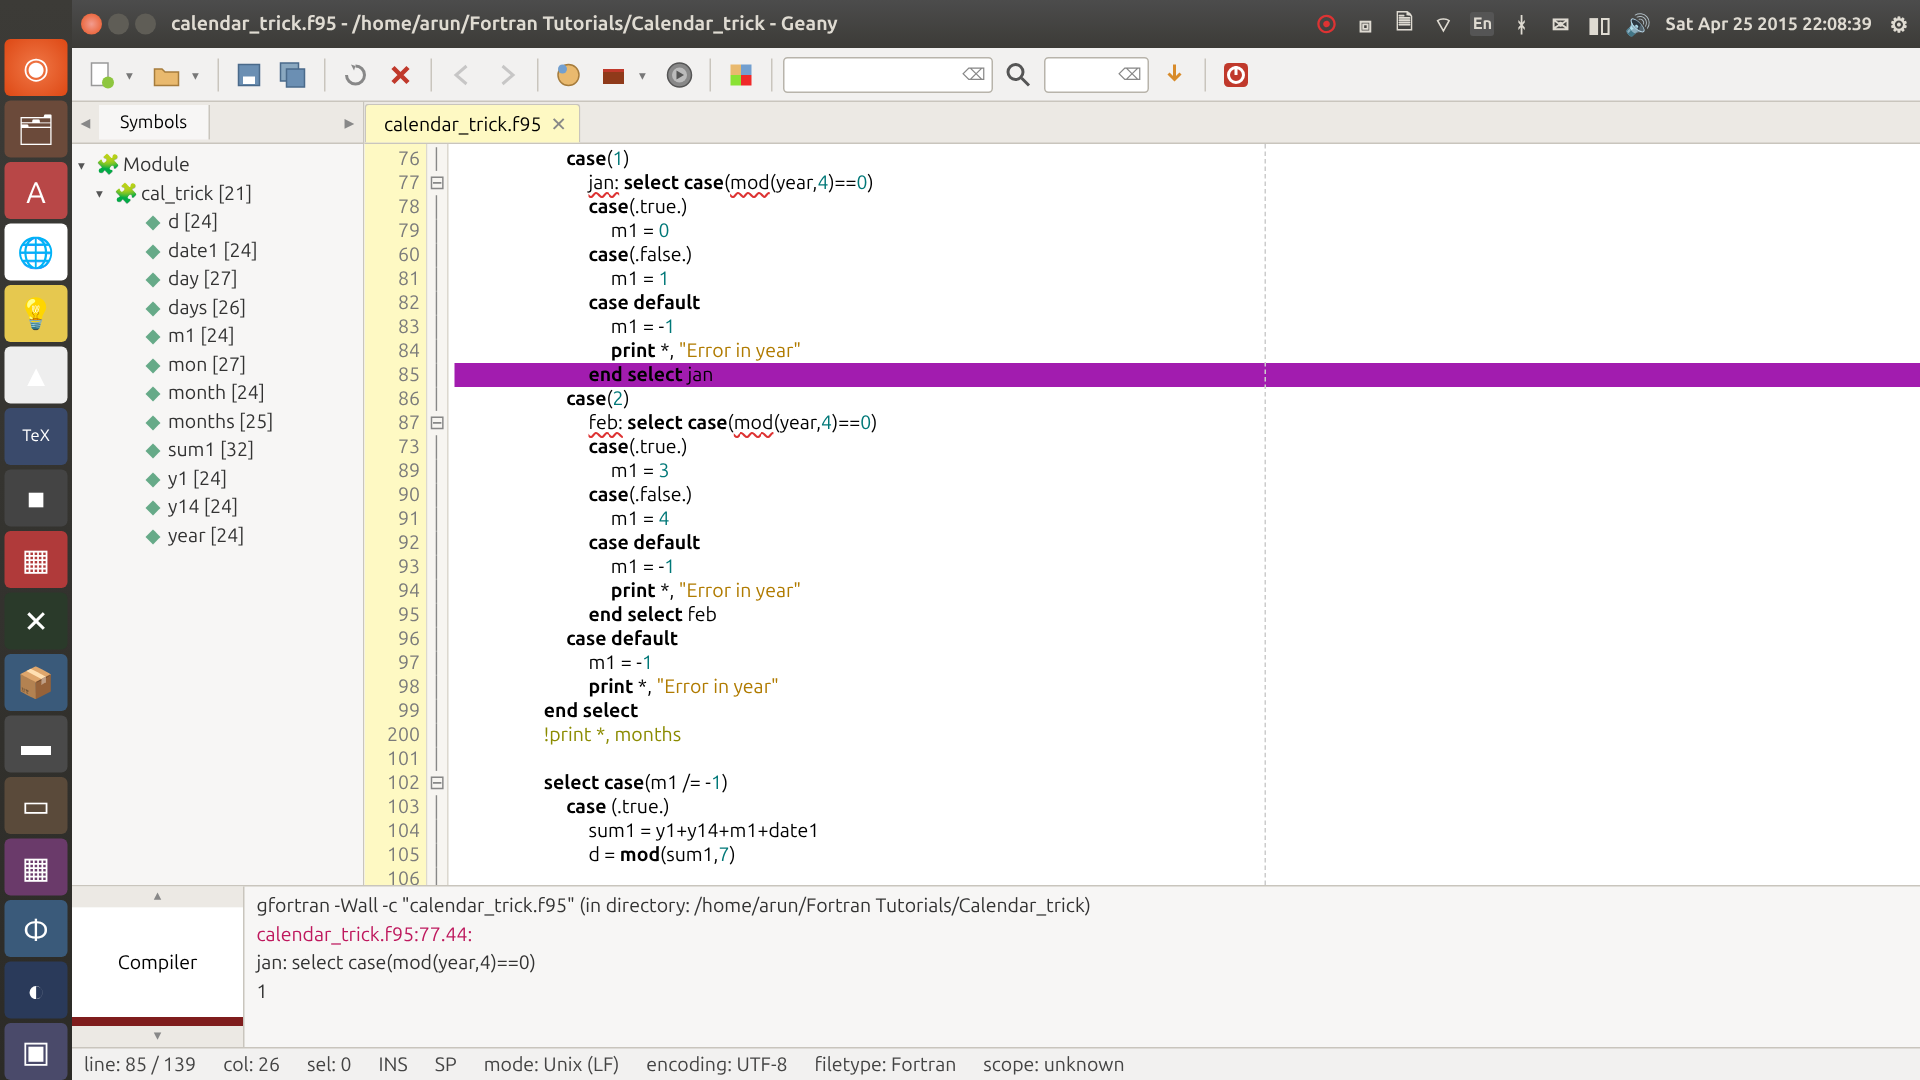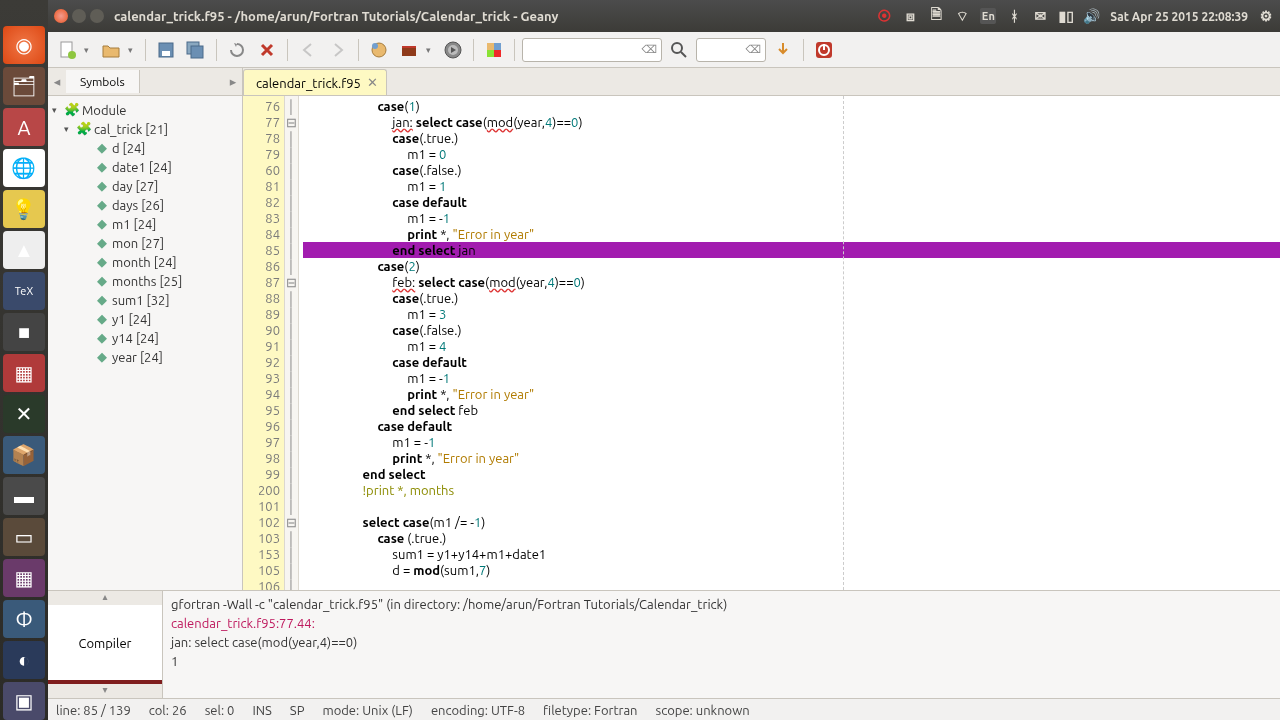--- a/index.html
+++ b/index.html
@@ -47,21 +47,21 @@
 .num { color: #007878; }
 .str { color: #b07b00; }
 .cm { color: #8b8b00; }
 .op { color: #000; }
 .fn { color: #000; text-decoration: underline wavy #d33; text-decoration-skip-ink: none; }
 .margin-line { position: absolute; left: 0; top: 0; bottom: 0; border-left: 1px dashed #ccc; }
 .editor-rel { position: relative; flex: 1; display: flex; min-height: 0; }
 .console { height: 108px; border-top: 1px solid #c9c5bd; display: flex; background: #f7f6f5; }
 .console-tabs { width: 115px; border-right: 1px solid #c9c5bd; display: flex; flex-direction: column; font-size: 12px; }
 .ct-arrow { height: 14px; text-align: center; color: #888; font-size: 10px; background: #ece9e4; cursor: pointer; }
-.ct-tab { flex: 1; display: flex; align-items: center; justify-content: center; border-bottom: 4px solid #7f1d1d; cursor: pointer; }
+.ct-tab { flex: 1; display: flex; align-items: center; justify-content: center; border-bottom: 6px solid #7f1d1d; cursor: pointer; }
 .ct-active { background: #fff; }
 .console-body { flex: 1; padding: 4px 8px; font-size: 12px; color: #333; overflow: auto; line-height: 19px; }
 .console-body .err { color: #be185d; }
 .statusbar { height: 22px; background: #f2f1f0; border-top: 1px solid #c9c5bd; display: flex; align-items: center; gap: 18px; padding: 0 8px; font-size: 12px; color: #444; }
 svg { display: block; }
 </style>
 </head>
 <body>
 
 <div class="launcher">
@@ -312,37 +312,37 @@
               <div>78</div>
               <div>79</div>
               <div>60</div>
               <div>81</div>
               <div>82</div>
               <div>83</div>
               <div>84</div>
               <div>85</div>
               <div>86</div>
               <div>87</div>
-              <div>88</div>
+              <div>73</div>
               <div>89</div>
               <div>90</div>
               <div>91</div>
               <div>92</div>
               <div>93</div>
               <div>94</div>
               <div>95</div>
               <div>96</div>
               <div>97</div>
               <div>98</div>
               <div>99</div>
               <div>200</div>
               <div>101</div>
               <div>102</div>
               <div>103</div>
-              <div>153</div>
+              <div>104</div>
               <div>105</div>
               <div>106</div>
               <div>107</div>
             </div>
           <div class="fold-col" id="foldcol">
               <div style="height: 16px;">│</div>
               <div style="height: 16px;">⊟</div>
               <div style="height: 16px;">│</div>
               <div style="height: 16px;">│</div>
               <div style="height: 16px;">│</div>

